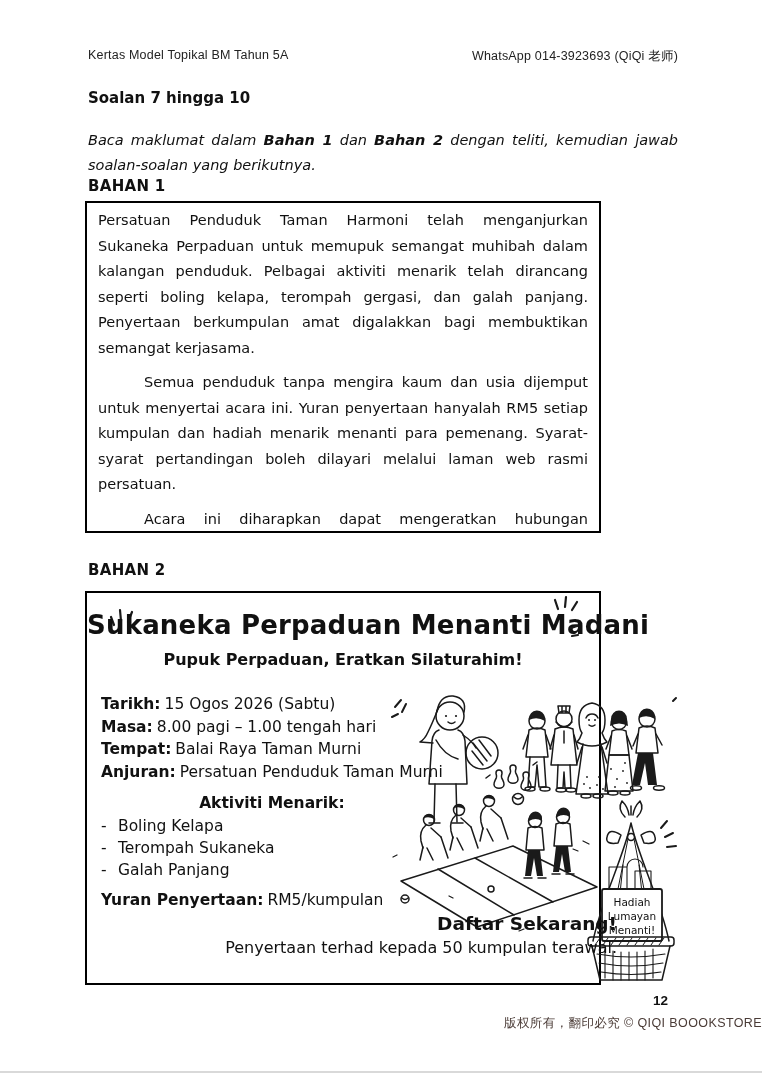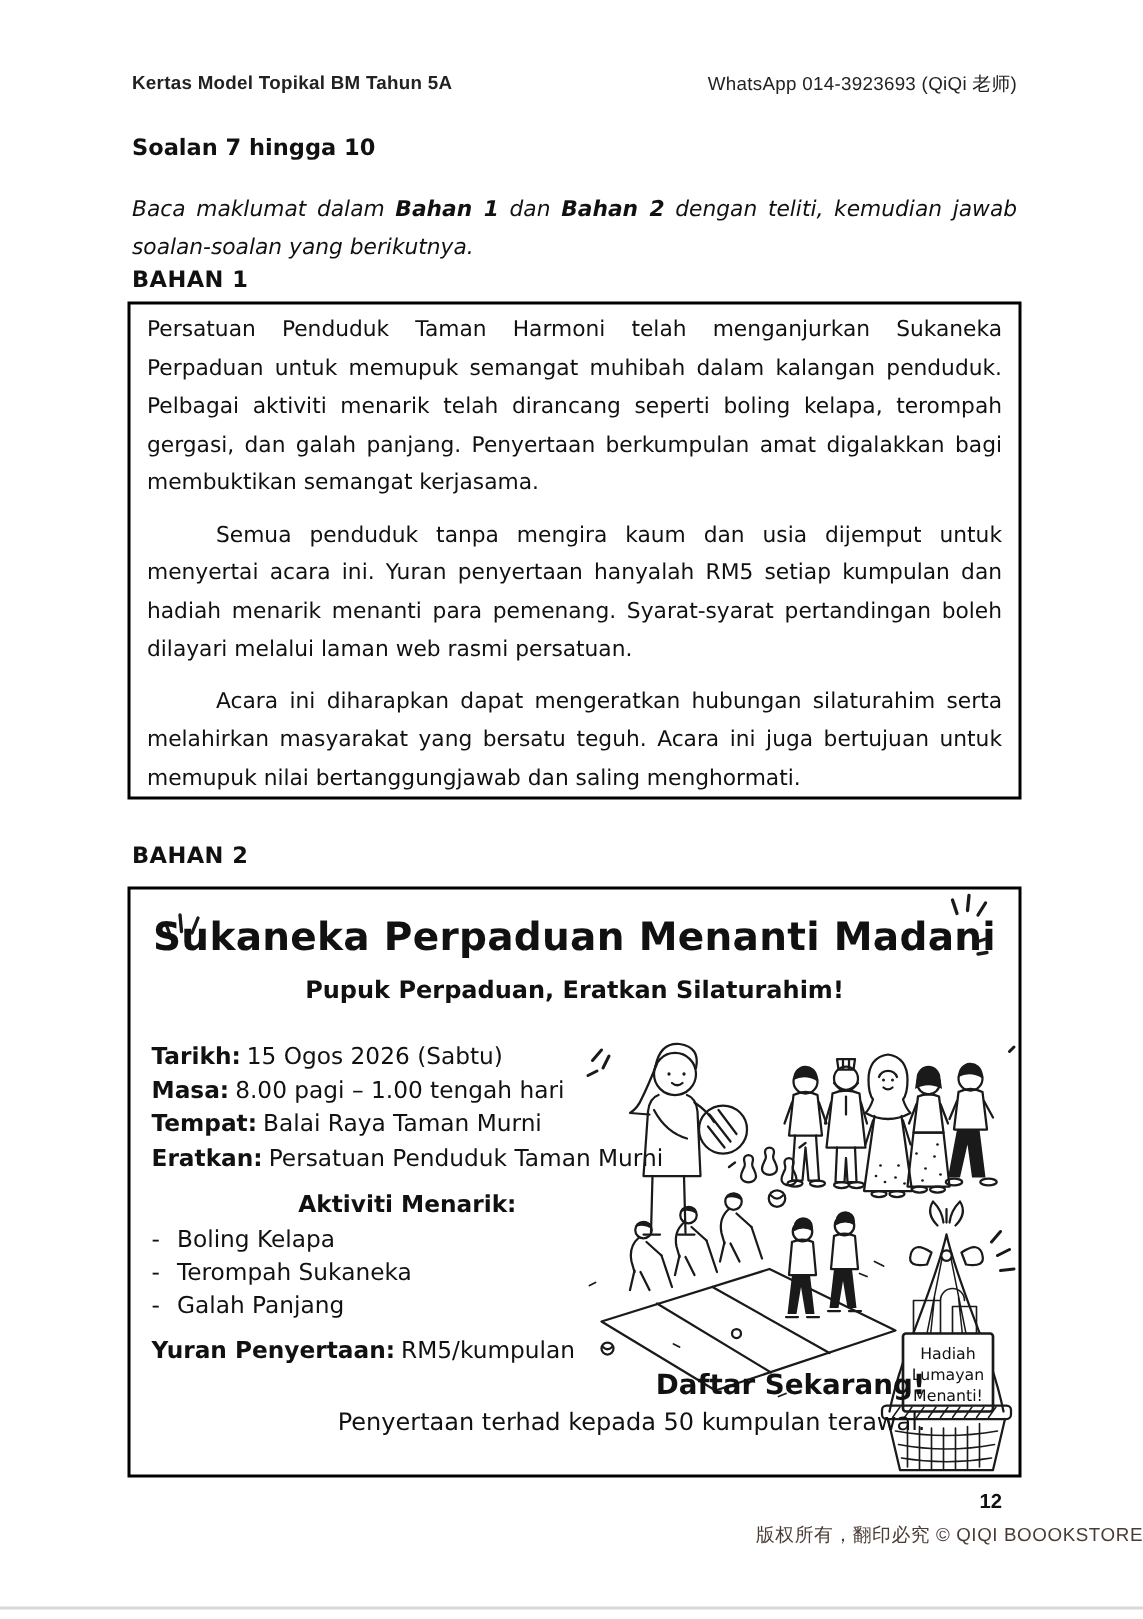--- a/index.html
+++ b/index.html
@@ -1,32 +1,32 @@
 <!DOCTYPE html>
 <html><head>
 <meta charset="utf-8">
 <style>
   html,body{margin:0;padding:0;background:#fff;}
   .page{position:relative;width:762px;height:1079px;background:#fff;color:#111;
         font-family:"DejaVu Sans",sans-serif;overflow:hidden;}
   
   .hdr{position:absolute;top:48px;font-family:"Liberation Sans",sans-serif;
        font-size:12.5px;color:#222;letter-spacing:.2px;}
-  .hdr-left{left:88px;font-weight:bold;}
+  .hdr-left{left:88px;}
   .hdr-right{right:84px;}
   
   .intro-title{position:absolute;top:89px;left:88px;font-size:15px;font-weight:bold;}
   .intro-text{position:absolute;top:113px;left:88px;width:590px;font-size:14.5px;
               font-style:italic;line-height:25px;text-align:justify;white-space:pre-wrap;}
   
   .bahan-label{position:absolute;left:88px;font-size:15px;font-weight:bold;letter-spacing:.3px;}
   #bahan1-label{top:177px;}
   #bahan2-label{top:561px;}
   
-  .box{position:absolute;left:85px;width:596px;border:2px solid #000;background:#fff;box-sizing:border-box;}
+  .box{position:absolute;left:85px;width:516px;border:2px solid #000;background:#fff;box-sizing:border-box;}
   #box1{top:201px;height:332px;padding:5px 11px 0;font-size:14.5px;line-height:25.5px;
         text-align:justify;overflow:hidden;}
   #box1 p{margin:0 0 9px;}
   #box1 p.indent{text-indent:46px;}
   #box2{top:591px;height:394px;}
   
   .poster-title{position:absolute;top:17px;left:0;width:100%;text-align:center;
                 font-size:26px;font-weight:bold;letter-spacing:.2px;white-space:nowrap;}
   .poster-subtitle{position:absolute;top:57px;left:0;width:100%;text-align:center;
                    font-size:16px;font-weight:bold;}
@@ -93,21 +93,21 @@
           <path d="M21,41 L27,40"></path>
       </g>
     </svg>
 
     <div class="poster-subtitle">Pupuk Perpaduan, Eratkan Silaturahim!</div>
 
     <div class="poster-details">
       <div><span class="detail-label">Tarikh:</span><span class="detail-value">15 Ogos 2026 (Sabtu)</span></div>
       <div><span class="detail-label">Masa:</span><span class="detail-value">8.00 pagi – 1.00 tengah hari</span></div>
       <div><span class="detail-label">Tempat:</span><span class="detail-value">Balai Raya Taman Murni</span></div>
-      <div><span class="detail-label">Eratkan:</span><span class="detail-value">Persatuan Penduduk Taman Murni</span></div>
+      <div><span class="detail-label">Anjuran:</span><span class="detail-value">Persatuan Penduduk Taman Murni</span></div>
       <div class="activities-heading">Aktiviti Menarik:</div>
       <div class="bullet-row"><span class="dash">-</span><span>Boling Kelapa</span></div>
       <div class="bullet-row"><span class="dash">-</span><span>Terompah Sukaneka</span></div>
       <div class="bullet-row"><span class="dash">-</span><span>Galah Panjang</span></div>
       <div class="fee-row"><span class="fee-label">Yuran Penyertaan:</span><span class="fee-value">RM5/kumpulan</span></div>
     </div>
 
     <svg class="illus" width="292" height="294" viewBox="0 0 292 294">
       <defs>
         <g id="bend">

